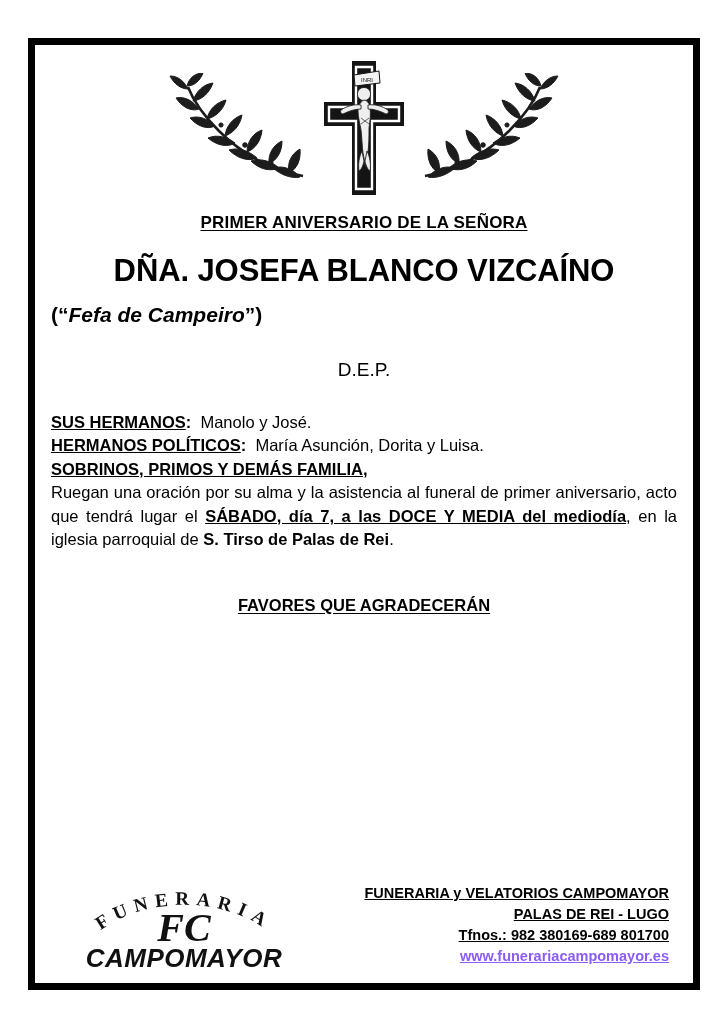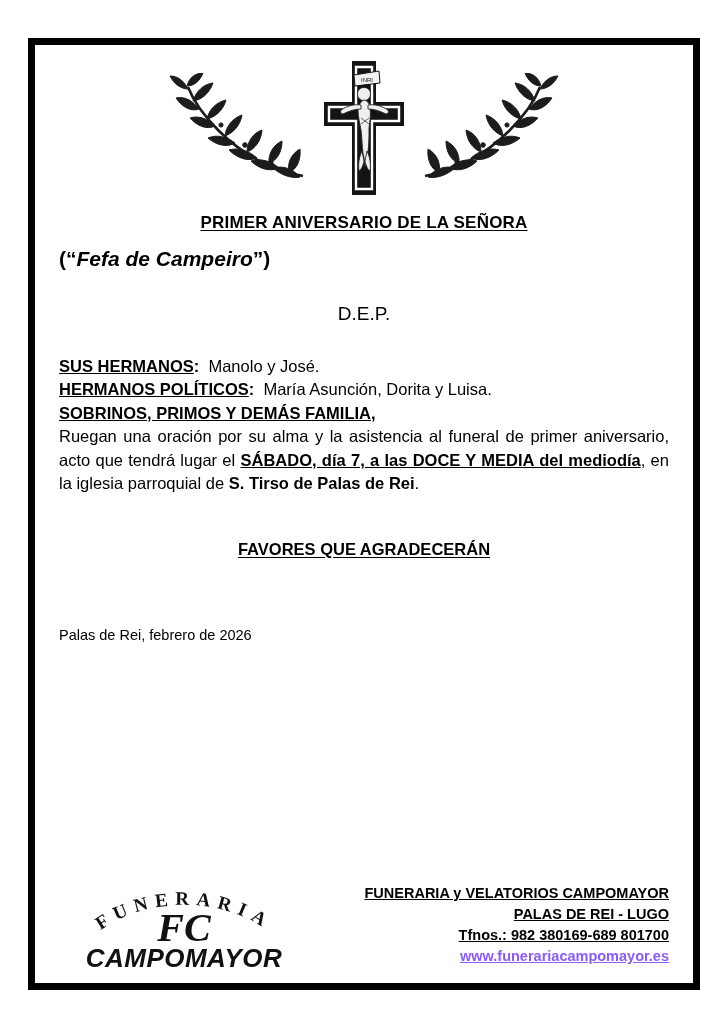--- a/index.html
+++ b/index.html
@@ -37,21 +37,21 @@
     background: #ffffff;
     box-sizing: border-box;
   }
 
   .frame-inner {
     position: absolute;
     left: 0;
     top: 0;
     right: 0;
     bottom: 0;
-    padding: 0 24px;
+    padding: 0 16px;
     box-sizing: border-box;
   }
 
   
   .emblem {
     height: 150px;
     display: flex;
     align-items: center;
     justify-content: center;
     gap: 10px;
@@ -253,41 +253,41 @@
             <circle cx="60" cy="52" r="2.1"></circle>
             <circle cx="110" cy="90" r="2.1"></circle>
           </g>
         </svg>
       </div>
 
       <div class="anniversary">
         <span>PRIMER ANIVERSARIO DE LA SEÑORA</span>
       </div>
 
+      <div class="deceased-name">DÑA. JOSEFA BLANCO VIZCAÍNO</div>
 
       <div class="nickname"><span>(“</span><i>Fefa de Campeiro</i><span>”)</span></div>
 
 
       <div class="dep">D.E.P.</div>
 
       <div class="family">
         <div class="family-line"><span class="role"><u>SUS HERMANOS</u><span>:</span></span><span class="names">&nbsp; <span>Manolo y José.</span></span></div>
 
         <div class="family-line"><span class="role"><u>HERMANOS POLÍTICOS</u><span>:</span></span><span class="names">&nbsp; <span>María Asunción, Dorita y Luisa.</span></span></div>
 
         <div class="family-line"><span class="role"><u>SOBRINOS, PRIMOS Y DEMÁS FAMILIA,</u></span></div>
       </div>
 
       <div class="request"><span>Ruegan una oración por su alma y la asistencia al funeral de primer aniversario, acto que tendrá lugar el </span><span class="bu">SÁBADO, día 7, a las DOCE Y MEDIA del mediodía</span><span>, en la iglesia parroquial de </span><b>S. Tirso de Palas de Rei</b><span>.</span></div>
 
       <div class="favores">
         <span>FAVORES QUE AGRADECERÁN</span>
       </div>
 
-      <div class="place-date">Palas de Rei, febrero de 2026</div>
 
       <div class="footer">
 
         <svg class="logo" width="250" height="88" viewBox="0 0 250 88">
           <defs>
             <path id="arcPath" d="M22 70 A110 74 0 0 1 228 70" fill="none"></path>
           </defs>
           <text font-family="'Liberation Serif', serif" font-size="19" font-weight="bold" letter-spacing="7" fill="#111111">
             <textPath href="#arcPath" startOffset="50%" text-anchor="middle">FUNERARIA</textPath>
           </text>

